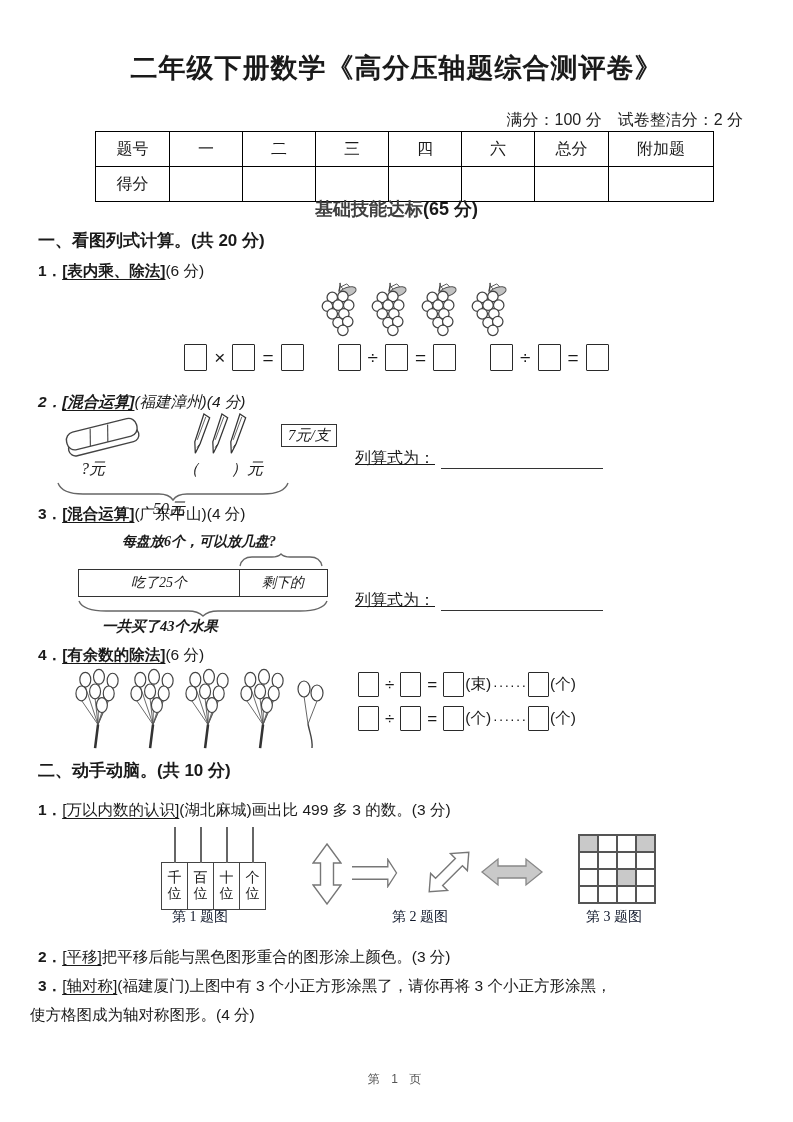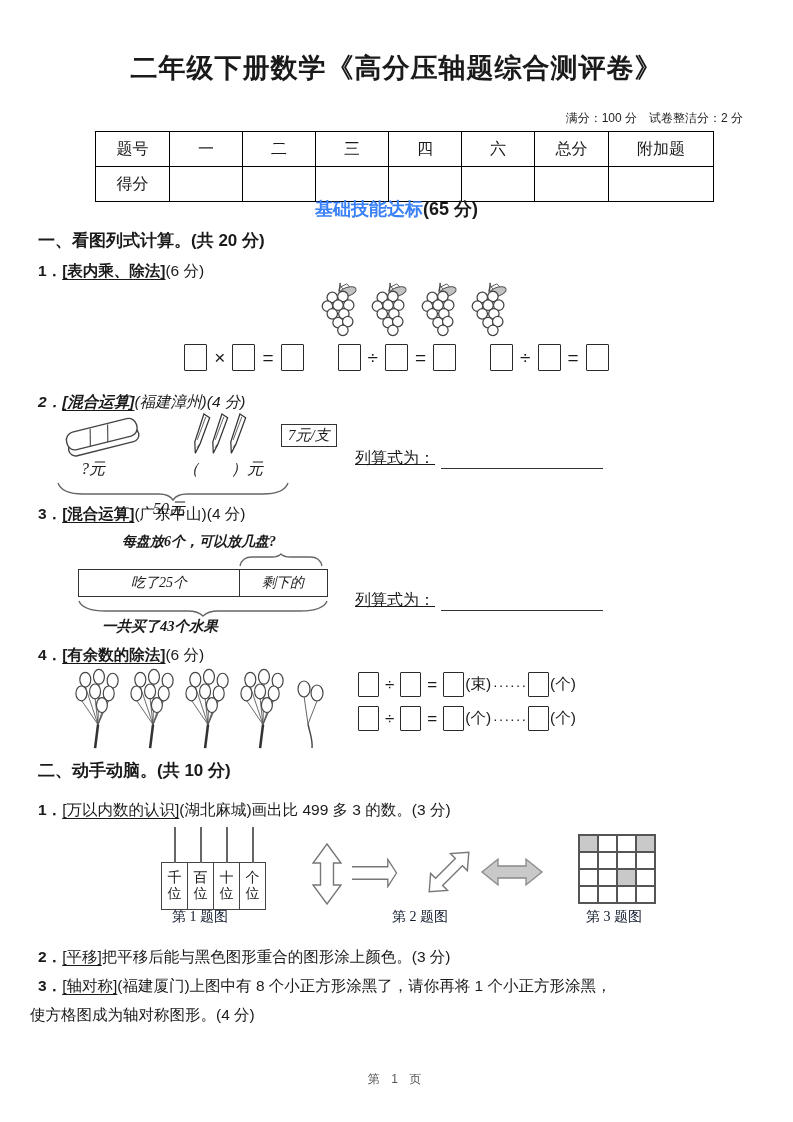--- a/index.html
+++ b/index.html
@@ -1,21 +1,21 @@
 <!DOCTYPE html>
 <html><head>
 <meta charset="utf-8">
 <style>
   html,body{margin:0;padding:0;background:#fff;}
   #page{position:relative;width:793px;height:1122px;background:#fff;overflow:hidden;
         font-family:"Liberation Sans",sans-serif;color:#1a1a1a;}
   .abs{position:absolute;}
   
   .title{top:50px;left:0;width:100%;text-align:center;font-size:27px;font-weight:700;letter-spacing:1px;}
-  .meta{top:110px;right:50px;font-size:12px;color:#222;}
+  .meta{top:110px;right:50px;font-size:16px;color:#222;}
   
   table.score{border-collapse:collapse;table-layout:fixed;}
   table.score td{border:1.6px solid #000;text-align:center;font-size:16px;height:34px;padding:0;}
   
   .banner{top:197px;left:0;width:100%;text-align:center;font-size:18px;font-weight:700;}
   .banner .red{font-weight:700;}
   .h1{font-size:17px;font-weight:700;}
   .qline{font-size:15.5px;}
   .qnum{font-weight:700;}
   .qtag{font-weight:700;text-decoration:underline;text-underline-offset:3px;}
@@ -143,21 +143,21 @@
         <td></td>
         <td></td>
         <td></td>
         <td></td>
       </tr>
     </tbody>
       </table>
   </div>
 
   <div class="abs banner">
-    <span class="red" id="banner-red" style="color: #3b82f6;">基础技能达标</span><span>(65 分)</span>
+    <span class="red" id="banner-red" style="color: #404040;">基础技能达标</span><span>(65 分)</span>
   </div>
 
   <div class="abs h1" style="top:229px;left:38px;">一、看图列式计算。(共 20 分)</div>
 
   <div class="abs qline" style="top:261px;left:38px;">
     <span class="qnum">1．</span><span class="qtag">[表内乘、除法]</span><span>(6 分)</span>
   </div>
   <div class="abs" style="top:281px;left:318px;display:flex;gap:6px;">
     <svg width="44" height="58" viewBox="0 0 44 60">
         <use href="#grape"></use>
@@ -352,20 +352,20 @@
       <div class="gcell"></div>
       <div class="gcell"></div>
       <div class="gcell"></div>
     </div>
   <div class="abs caption" style="top:908px;left:586px;">第 3 题图</div>
 
   <div class="abs qline" style="top:947px;left:38px;">
     <span class="qnum">2．</span><span class="qtag light">[平移]</span><span>把平移后能与黑色图形重合的图形涂上颜色。</span><span>(3 分)</span>
   </div>
   <div class="abs qline" style="top:976px;left:38px;">
-    <span class="qnum">3．</span><span class="qtag light">[轴对称]</span><span>(福建厦门)</span><span>上图中有 8 个小正方形涂黑了，请你再将 1 个小正方形涂黑，</span>
+    <span class="qnum">3．</span><span class="qtag light">[轴对称]</span><span>(福建厦门)</span><span>上图中有 3 个小正方形涂黑了，请你再将 3 个小正方形涂黑，</span>
   </div>
   <div class="abs qline" style="top:1005px;left:30px;">
     <span>使方格图成为轴对称图形。</span><span>(4 分)</span>
   </div>
 
   <div class="abs footer">第 1 页</div>
 </div>
 
 </body></html>

